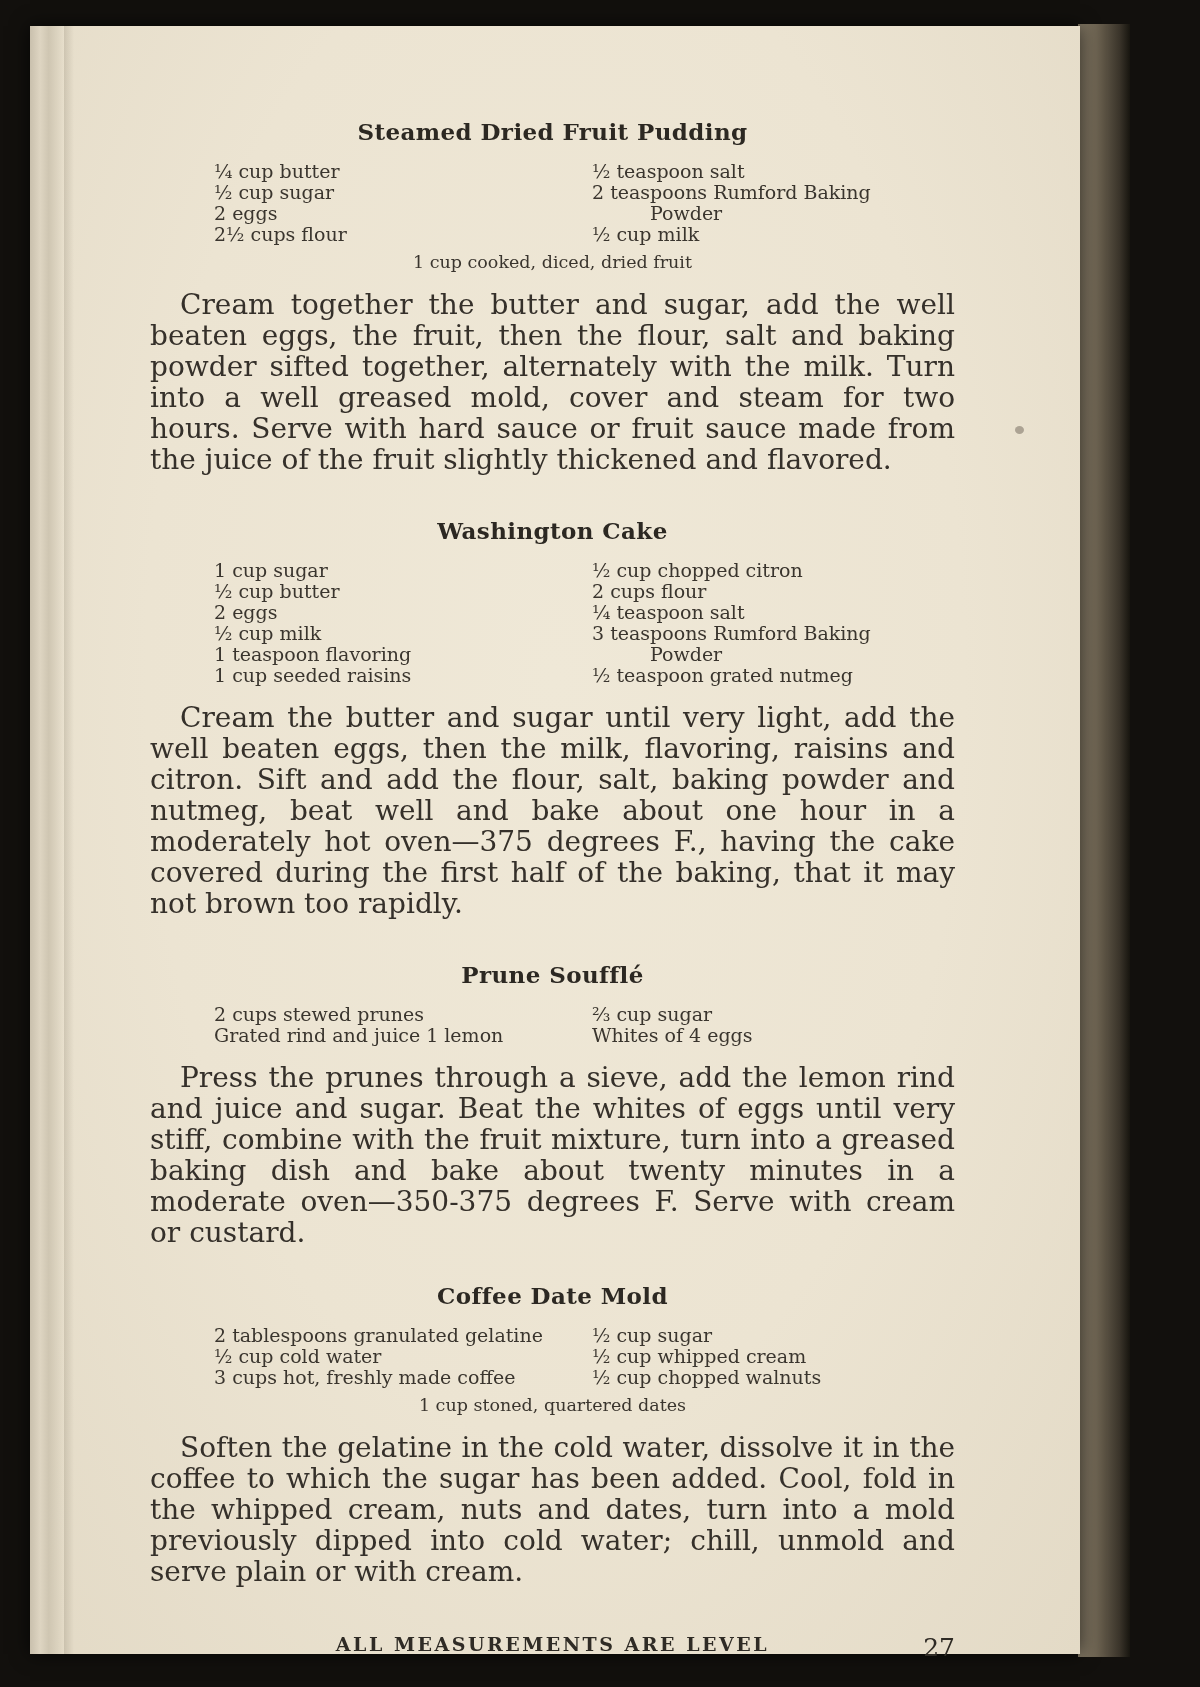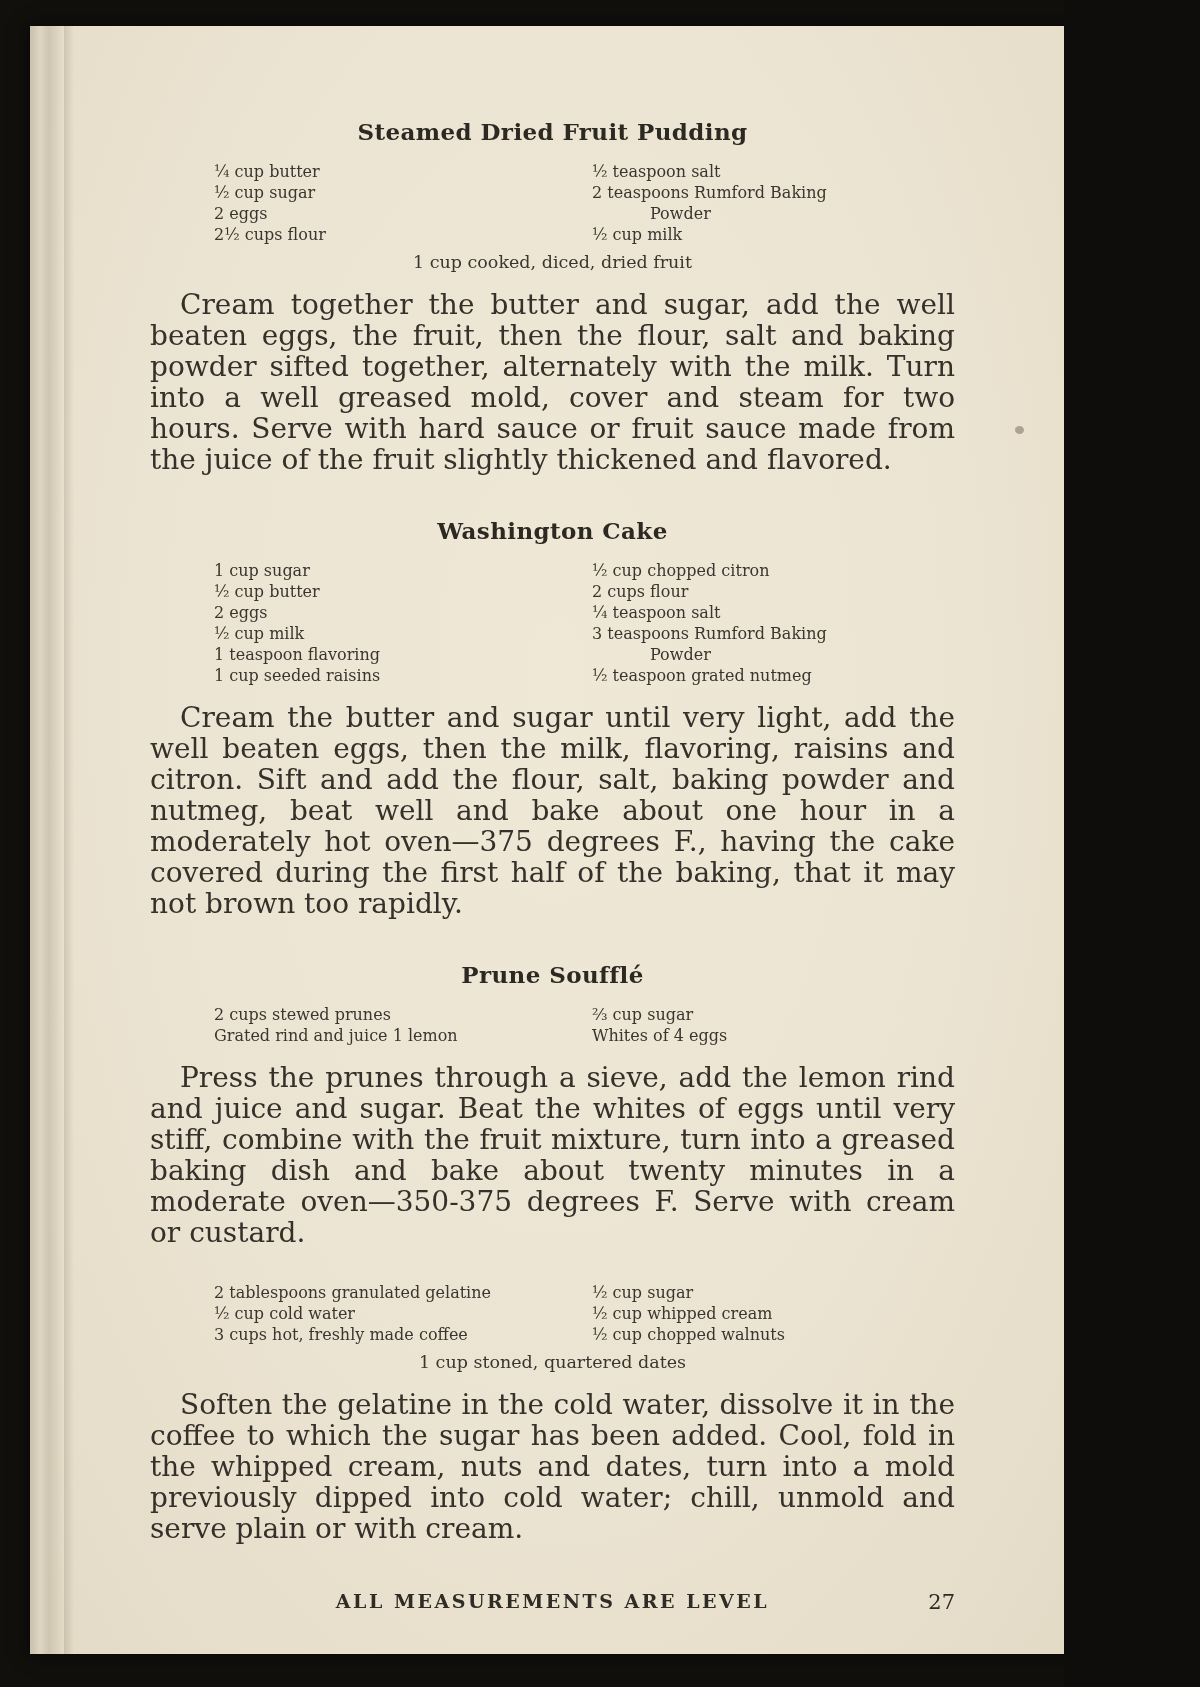--- a/index.html
+++ b/index.html
@@ -3,21 +3,21 @@
 <meta charset="utf-8">
 <style>
   html, body {
     margin: 0;
     padding: 0;
     background: #0e0d0b;
     font-family: "DejaVu Serif", serif;
   }
   .screen {
     position: relative;
-    width: 1064px;
+    width: 1200px;
     height: 1687px;
     background: #12100d;
     overflow: hidden;
   }
   
   .book-edge {
     position: absolute;
     top: 24px;
     bottom: 30px;
     left: 1078px;
@@ -59,21 +59,21 @@
     margin: 0 0 16px 0;
     text-align: center;
     font-size: 23px;
     font-weight: 700;
     letter-spacing: 0.4px;
     color: #2c2822;
   }
   .ing-row {
     display: flex;
     padding-left: 64px;
-    font-size: 16px;
+    font-size: 19px;
     line-height: 21px;
     color: #3a352e;
     justify-content: center;
   }
   .ing-col {
     list-style: none;
     margin: 0;
     padding: 0;
   }
   .ing-col.left  { width: 378px; flex: none; }
@@ -105,21 +105,21 @@
   .footer-text {
     font-size: 19px;
     font-weight: 700;
     letter-spacing: 2.5px;
     color: #2f2b25;
   }
   .page-number {
     position: absolute;
     right: 0;
     top: 0;
-    font-size: 21px;
+    font-size: 25px;
     color: #2f2b25;
   }
   
   .fleck {
     position: absolute;
     width: 9px; height: 8px;
     border-radius: 50%;
     background: rgba(120,112,98,0.55);
     left: 985px; top: 400px;
   }
@@ -187,20 +187,21 @@
           </ul>
           <ul class="ing-col right">
             <li>⅔ cup sugar</li>
             <li>Whites of 4 eggs</li>
           </ul>
         </div>
         <p class="instructions">Press the prunes through a sieve, add the lemon rind and juice and sugar.  Beat the whites of eggs until very stiff, combine with the fruit mixture, turn into a greased baking dish and bake about twenty minutes in a moderate oven—350-375 degrees F.  Serve with cream or custard.</p>
       </section>
 
       <section class="recipe tight">
+        <h2 class="recipe-title">Coffee Date Mold</h2>
         <div class="ing-row">
           <ul class="ing-col left">
             <li>2 tablespoons granulated gelatine</li>
             <li>½ cup cold water</li>
             <li>3 cups hot, freshly made coffee</li>
           </ul>
           <ul class="ing-col right">
             <li>½ cup sugar</li>
             <li>½ cup whipped cream</li>
             <li>½ cup chopped walnuts</li>

